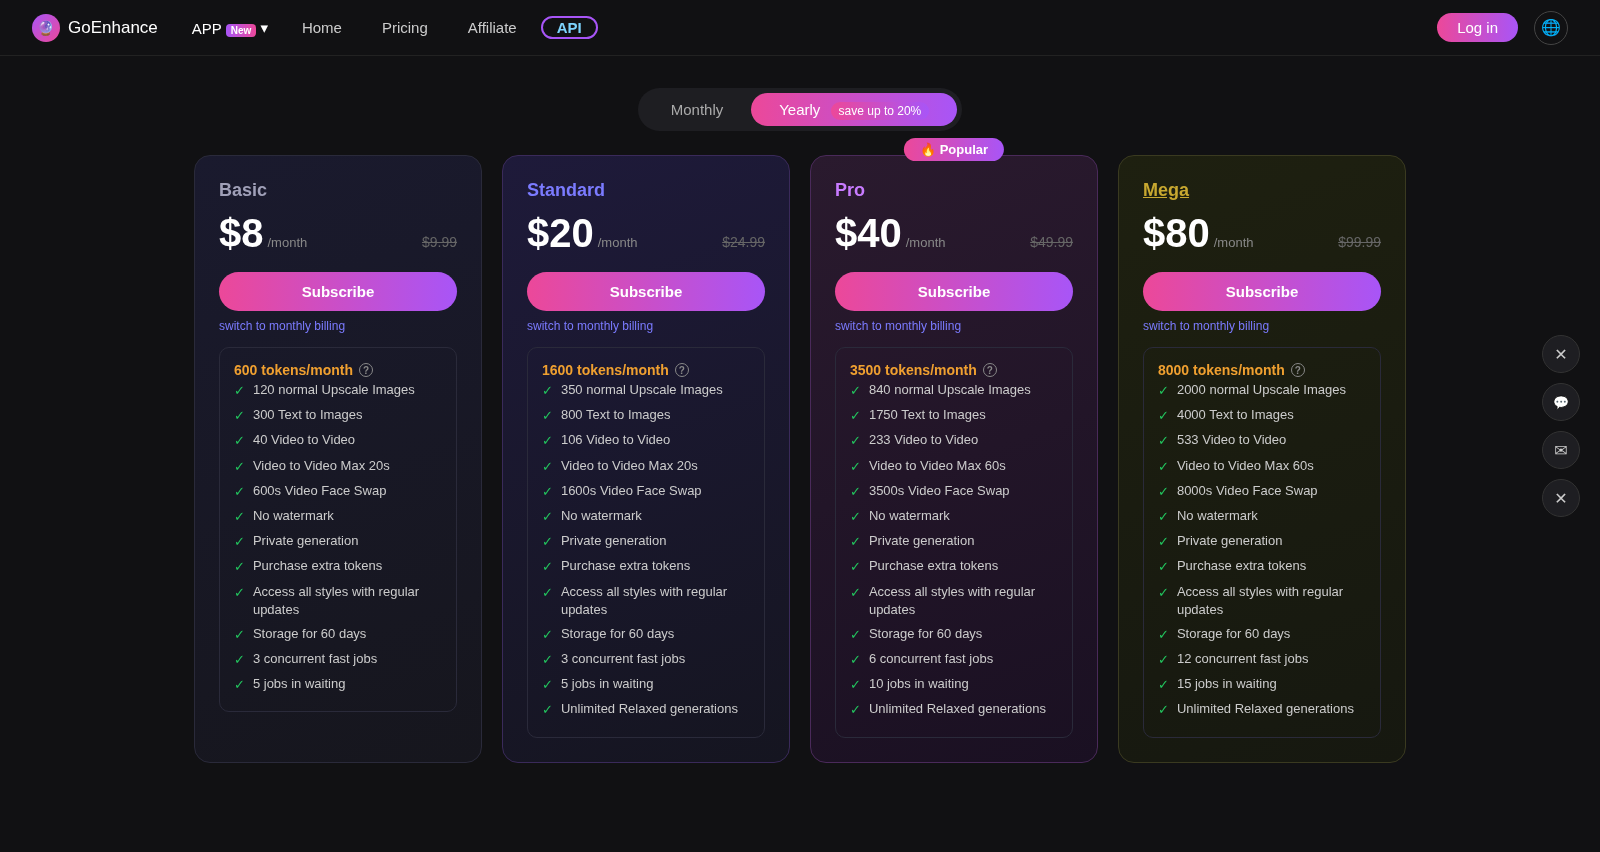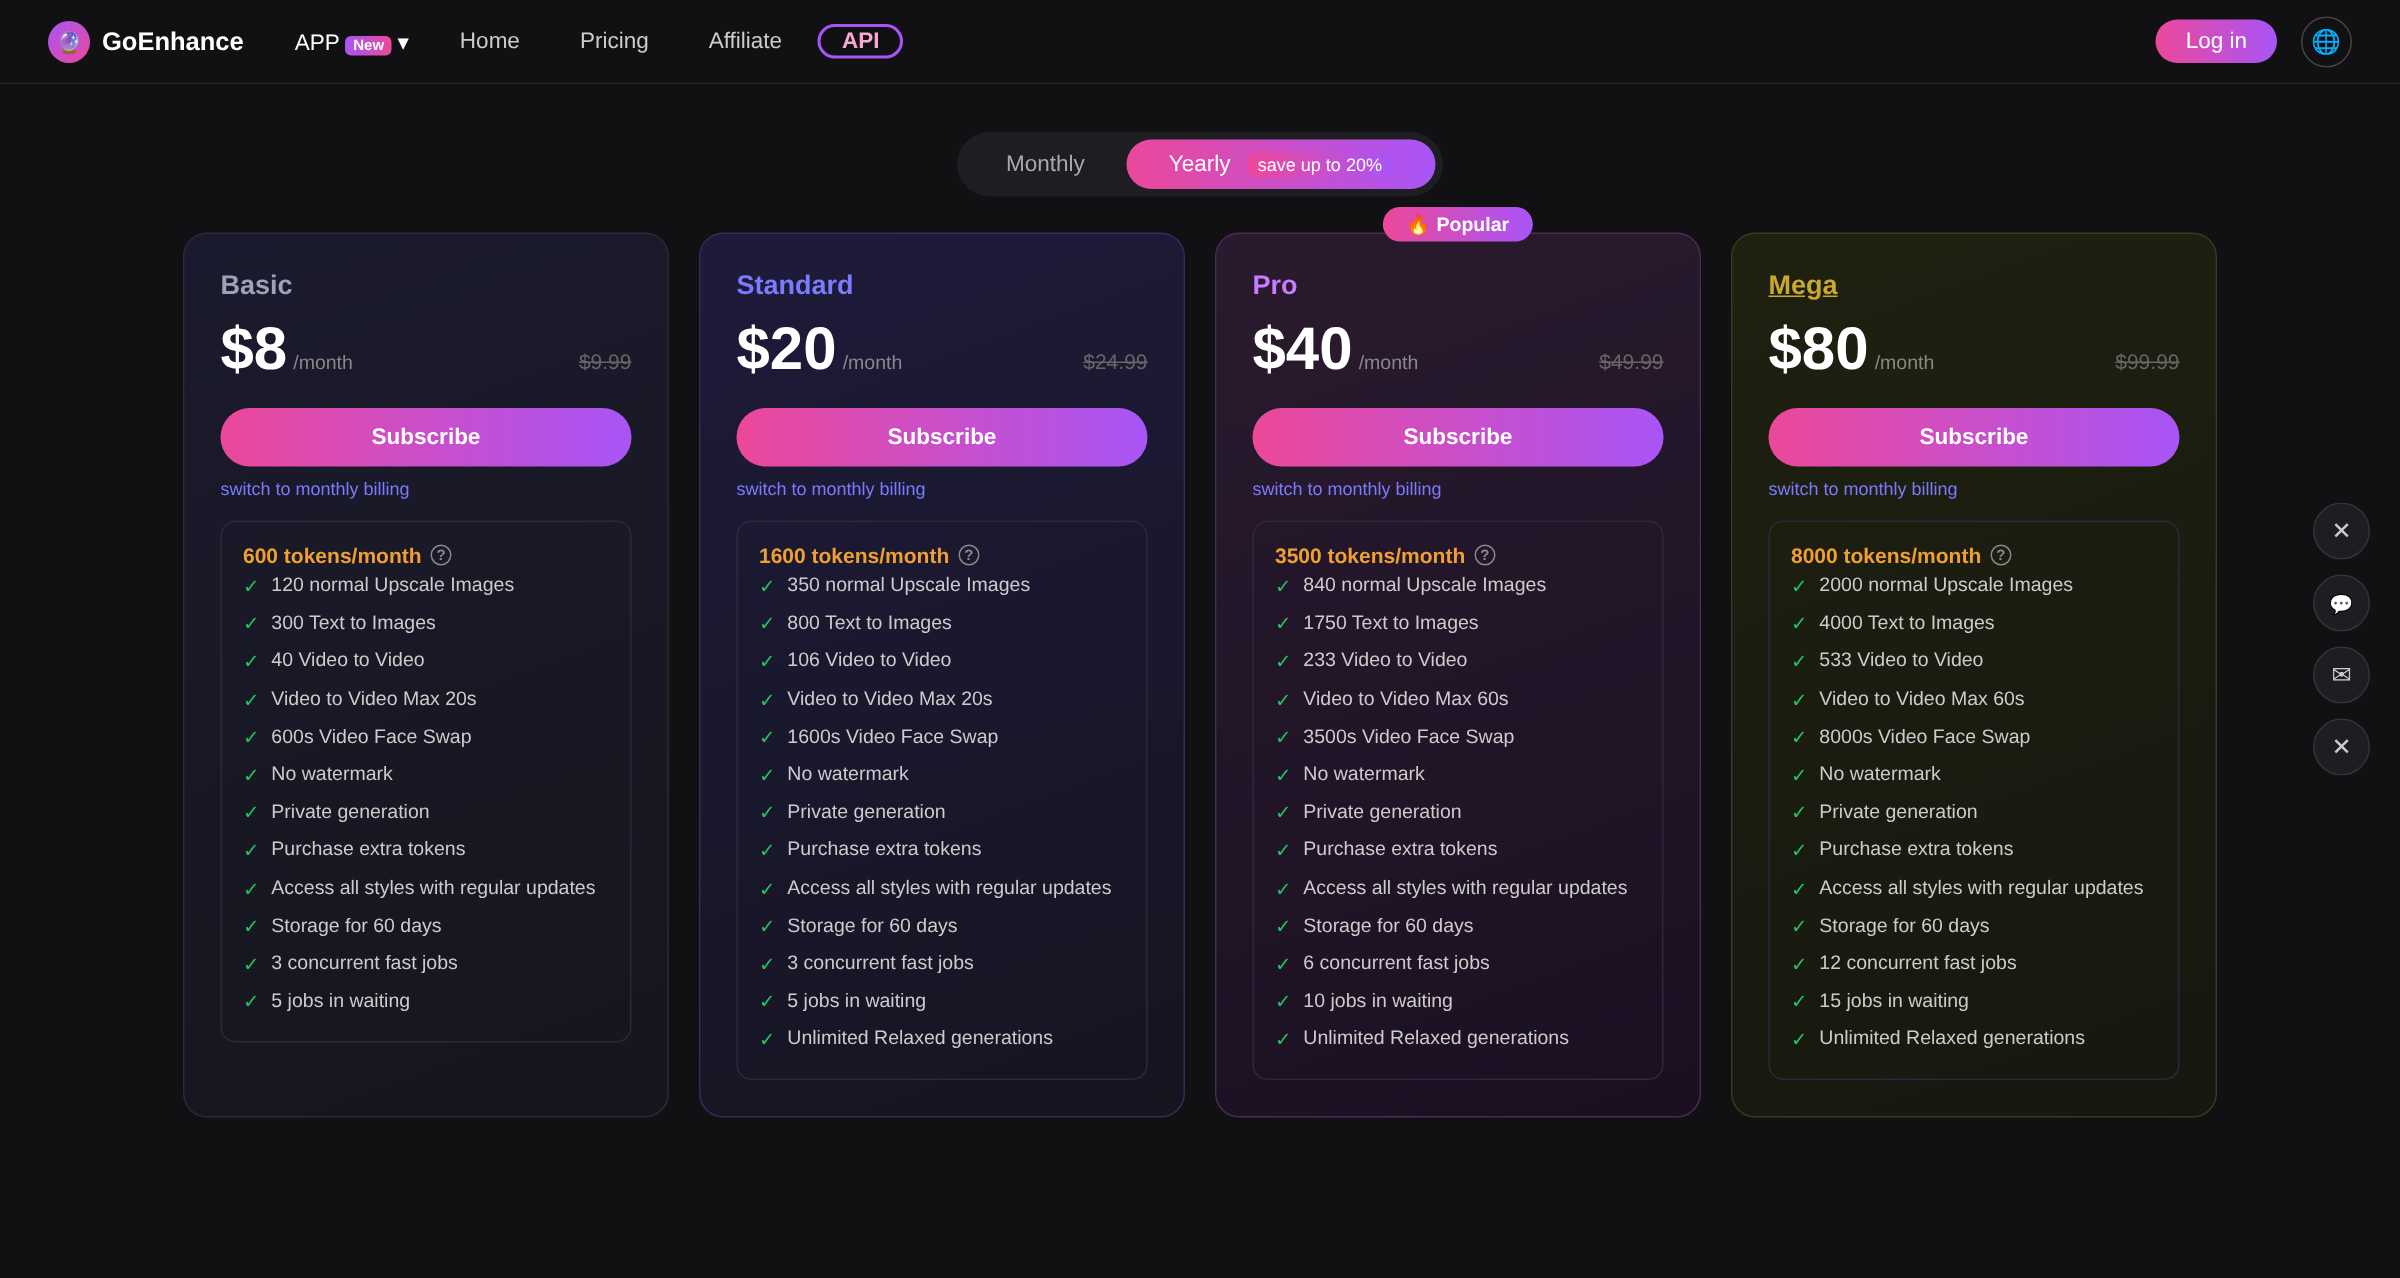--- a/index.html
+++ b/index.html
@@ -26,42 +26,42 @@
       gap: 8px;
       margin-right: 16px;
     }
     .logo-icon {
       width: 28px; height: 28px;
       background: linear-gradient(135deg, #a855f7, #ec4899);
       border-radius: 50%;
       display: flex; align-items: center; justify-content: center;
       font-size: 14px;
     }
-    .logo-text { font-weight: 700; font-size: 17px; text-align: right; }
+    .logo-text { font-weight: 400; font-size: 17px; text-align: right; }
     .nav-app-btn {
       display: flex; align-items: flex-end; gap: 4px;
       background: transparent; border: none; color: #fff;
       font-size: 15px; cursor: pointer; padding: 6px 10px;
       border-radius: 6px;
     }
     .new-badge {
       background: linear-gradient(90deg, #a855f7, #ec4899);
       color: #fff; font-size: 10px; font-weight: 700;
       padding: 1px 5px; border-radius: 4px;
       vertical-align: super;
     }
     .nav-link {
       background: transparent; border: none; color: #ccc;
       font-size: 15px; cursor: pointer; padding: 6px 16px;
       border-radius: 6px;
     }
     .nav-api-btn {
       background: transparent;
       border: 2px solid #a855f7;
-      color: #f9a8d4; font-size: 15px; font-weight: 600;
+      color: #7dd3fc; font-size: 15px; font-weight: 600;
       padding: 1px 14px; border-radius: 20px; cursor: pointer;
     }
     .nav-spacer { flex: 1; }
     .login-btn {
       background: linear-gradient(90deg, #ec4899, #a855f7);
       color: #fff; border: none; font-size: 15px;
       padding: 6px 20px; border-radius: 20px; cursor: pointer;
     }
     .globe-btn {
       background: transparent; border: 1px solid #444;
@@ -99,21 +99,21 @@
     
     .plans-container {
       display: flex;
       justify-content: center;
       gap: 20px;
       padding: 0 48px 32px;
       position: relative;
     }
 
     .plan-card {
-      width: 324px;
+      width: 288px;
       border-radius: 16px;
       padding: 24px;
       position: relative;
       flex-shrink: 0;
     }
     .plan-card.basic { background: linear-gradient(160deg, #1a1a2e 0%, #16161d 100%); border: 1px solid #2a2a3a; }
     .plan-card.standard { background: linear-gradient(160deg, #1e1a3a 0%, #151520 100%); border: 1px solid #3a2a5a; }
     .plan-card.pro { background: linear-gradient(160deg, #2a1a2e 0%, #1a1022 100%); border: 1px solid #4a2a5a; }
     .plan-card.mega { background: linear-gradient(160deg, #1e2010 0%, #161810 100%); border: 1px solid #3a3a20; }
 

